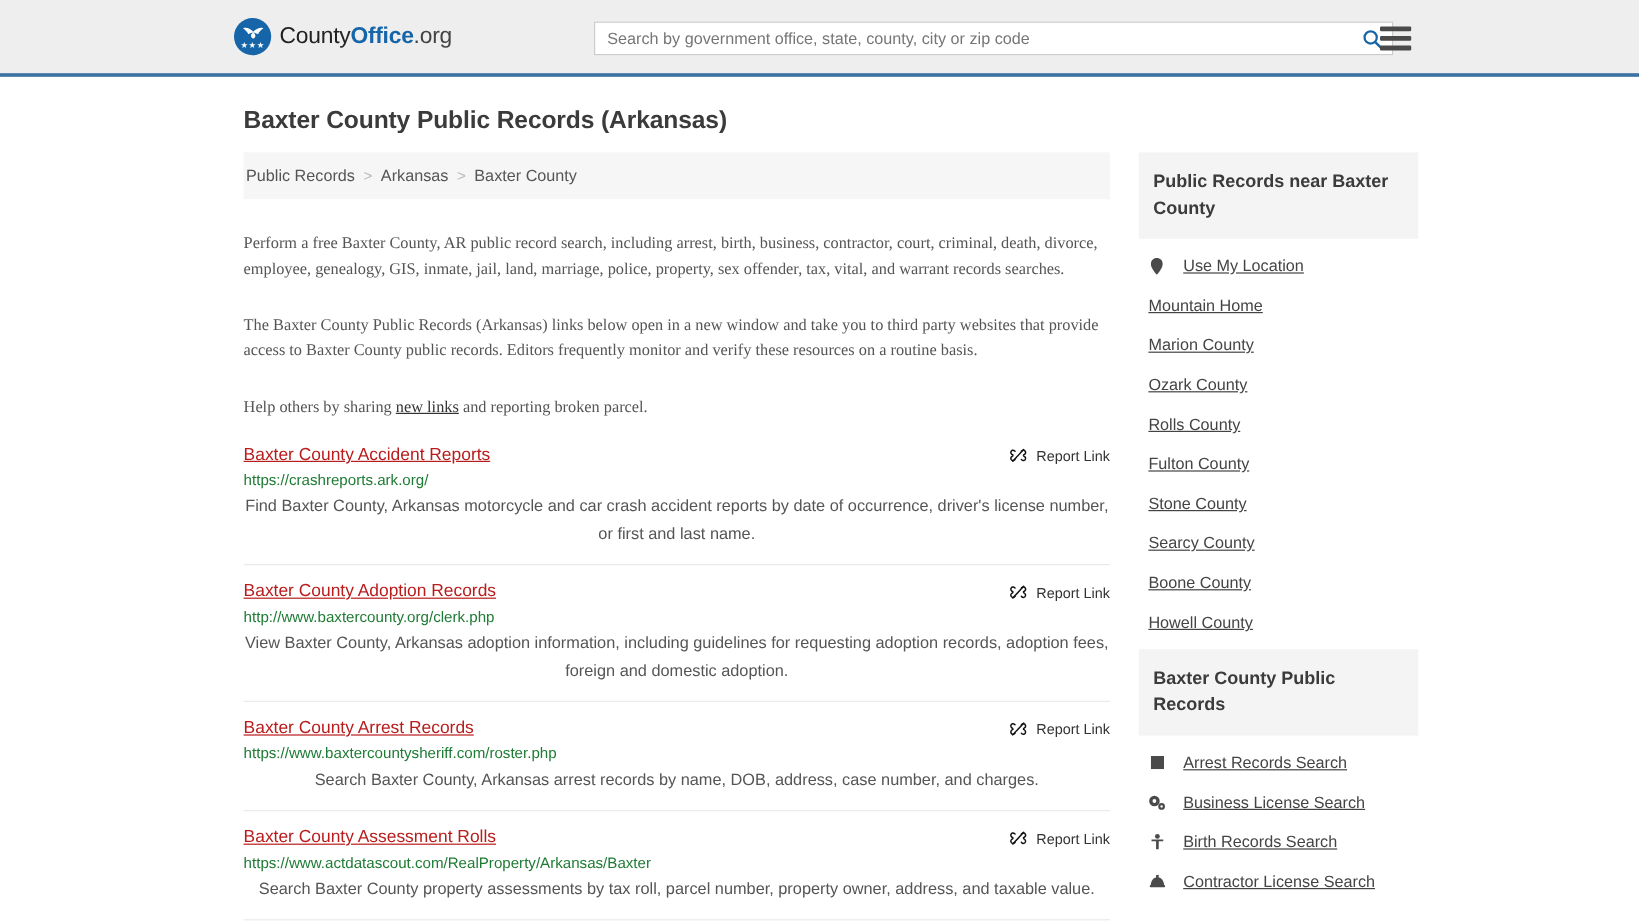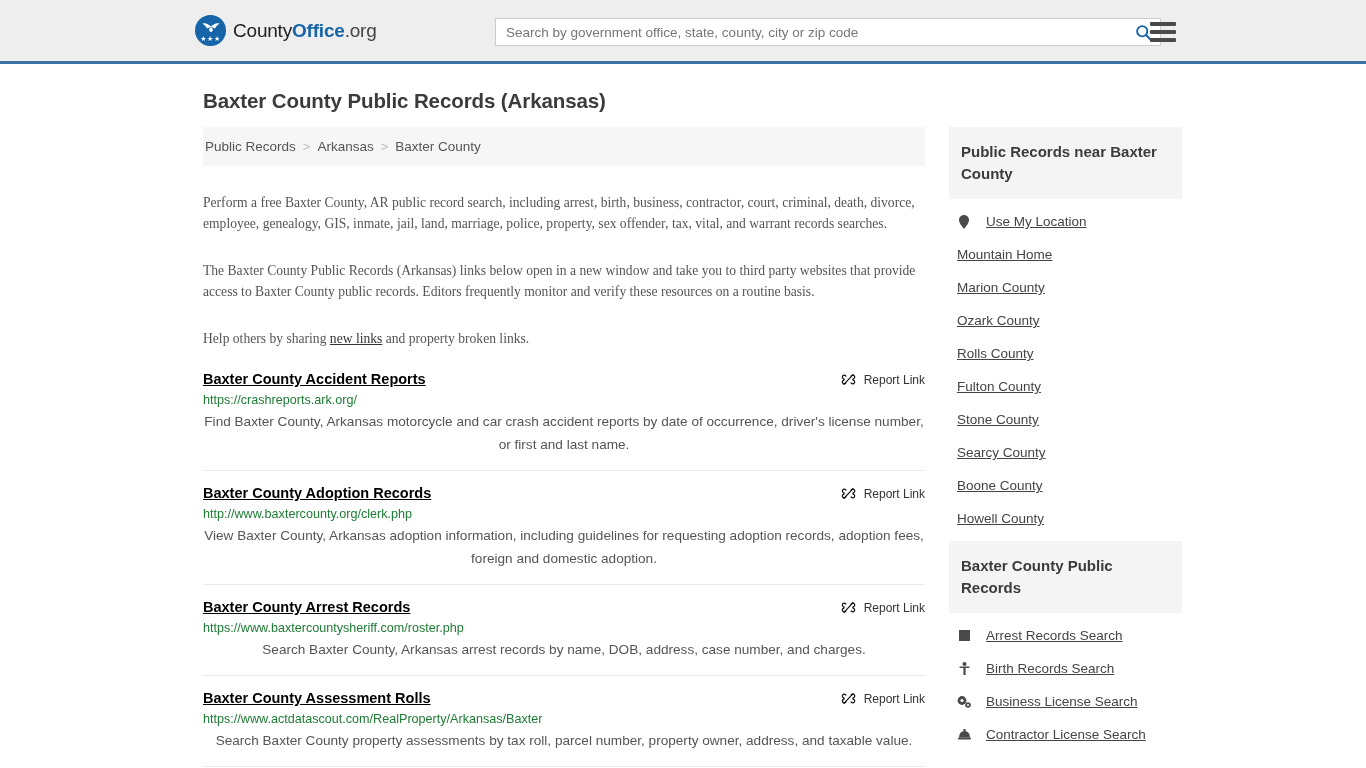--- a/index.html
+++ b/index.html
@@ -162,22 +162,22 @@
     position: relative;
   }
   .result:first-child { padding-top: 0; }
   .result-head {
     display: flex;
     align-items: flex-start;
     justify-content: space-between;
   }
   .result-title {
     font-size: 14.5px;
-    font-weight: bold;
-    color: #000000;
+    font-weight: normal;
+    color: #b91c1c;
     text-decoration: underline;
     cursor: pointer;
   }
   .report-link {
     display: flex;
     align-items: center;
     gap: 8px;
     cursor: pointer;
     white-space: nowrap;
     padding-top: 1px;
@@ -277,21 +277,21 @@
         <a>Public Records</a>
         <span class="sep">&gt;</span>
         <a>Arkansas</a>
         <span class="sep">&gt;</span>
         <span class="current">Baxter County</span>
       </nav>
 
       <div class="intro">
         <p>Perform a free Baxter County, AR public record search, including arrest, birth, business, contractor, court, criminal, death, divorce, employee, genealogy, GIS, inmate, jail, land, marriage, police, property, sex offender, tax, vital, and warrant records searches.</p>
         <p>The Baxter County Public Records (Arkansas) links below open in a new window and take you to third party websites that provide access to Baxter County public records. Editors frequently monitor and verify these resources on a routine basis.</p>
-        <p><span>Help others by sharing </span><a class="inline-link">new links</a><span> and property broken links.</span></p>
+        <p><span>Help others by sharing </span><a class="inline-link">new links</a><span> and reporting broken parcel.</span></p>
       </div>
 
       <div class="results">
 
         <div class="result">
           <div class="result-head">
             <a class="result-title">Baxter County Accident Reports</a>
             <div class="report-link">
               <svg width="15" height="15" viewBox="0 0 16 16">
                 <path d="M5.2 4.3 C3.6 2.8 2.2 3.3 1.6 4.6 C1.0 5.9 2.0 7.0 3.3 7.6" fill="none" stroke="#111" stroke-width="1.3" stroke-linecap="round"></path>
@@ -417,42 +417,42 @@
             <span class="side-icon">
               <svg width="11" height="11" viewBox="0 0 11 11">
                   <rect x="0" y="0" width="11" height="11" fill="#4a4a4a"></rect>
                 </svg>
             </span>
             <a>Arrest Records Search</a>
           </div>
 
           <div class="side-item">
             <span class="side-icon">
-              <svg width="11" height="13" viewBox="0 0 11 13">
-                <circle cx="5.5" cy="2" r="2" fill="#4a4a4a"></circle>
-                <path d="M0.6 4.6 L10.4 4.6 L10.4 6.0 L6.6 6.0 L6.6 13 L4.4 13 L4.4 6.0 L0.6 6.0 Z" fill="#4a4a4a"></path>
-              </svg>
-            </span>
-            <a>Birth Records Search</a>
-          </div>
-
-          <div class="side-item">
-            <span class="side-icon">
               <svg width="14" height="13" viewBox="0 0 14 13">
                 <circle cx="5" cy="5.5" r="4.4" fill="#4a4a4a"></circle>
                 <circle cx="5" cy="5.5" r="1.6" fill="#ffffff"></circle>
                 <circle cx="11" cy="10" r="2.8" fill="#4a4a4a"></circle>
                 <circle cx="11" cy="10" r="1" fill="#ffffff"></circle>
               </svg>
             </span>
             <a>Business License Search</a>
           </div>
 
           <div class="side-item">
             <span class="side-icon">
+              <svg width="11" height="13" viewBox="0 0 11 13">
+                <circle cx="5.5" cy="2" r="2" fill="#4a4a4a"></circle>
+                <path d="M0.6 4.6 L10.4 4.6 L10.4 6.0 L6.6 6.0 L6.6 13 L4.4 13 L4.4 6.0 L0.6 6.0 Z" fill="#4a4a4a"></path>
+              </svg>
+            </span>
+            <a>Birth Records Search</a>
+          </div>
+
+          <div class="side-item">
+            <span class="side-icon">
               <svg width="13" height="11" viewBox="0 0 13 11">
                 <path d="M1 8.5 C1 4.8 3.4 2 6.5 2 C9.6 2 12 4.8 12 8.5 Z" fill="#4a4a4a"></path>
                 <rect x="0" y="8.4" width="13" height="2" rx="0.8" fill="#4a4a4a"></rect>
                 <rect x="5.4" y="0" width="2.2" height="2.6" fill="#4a4a4a"></rect>
               </svg>
             </span>
             <a>Contractor License Search</a>
           </div>
         </div>
       </div>

